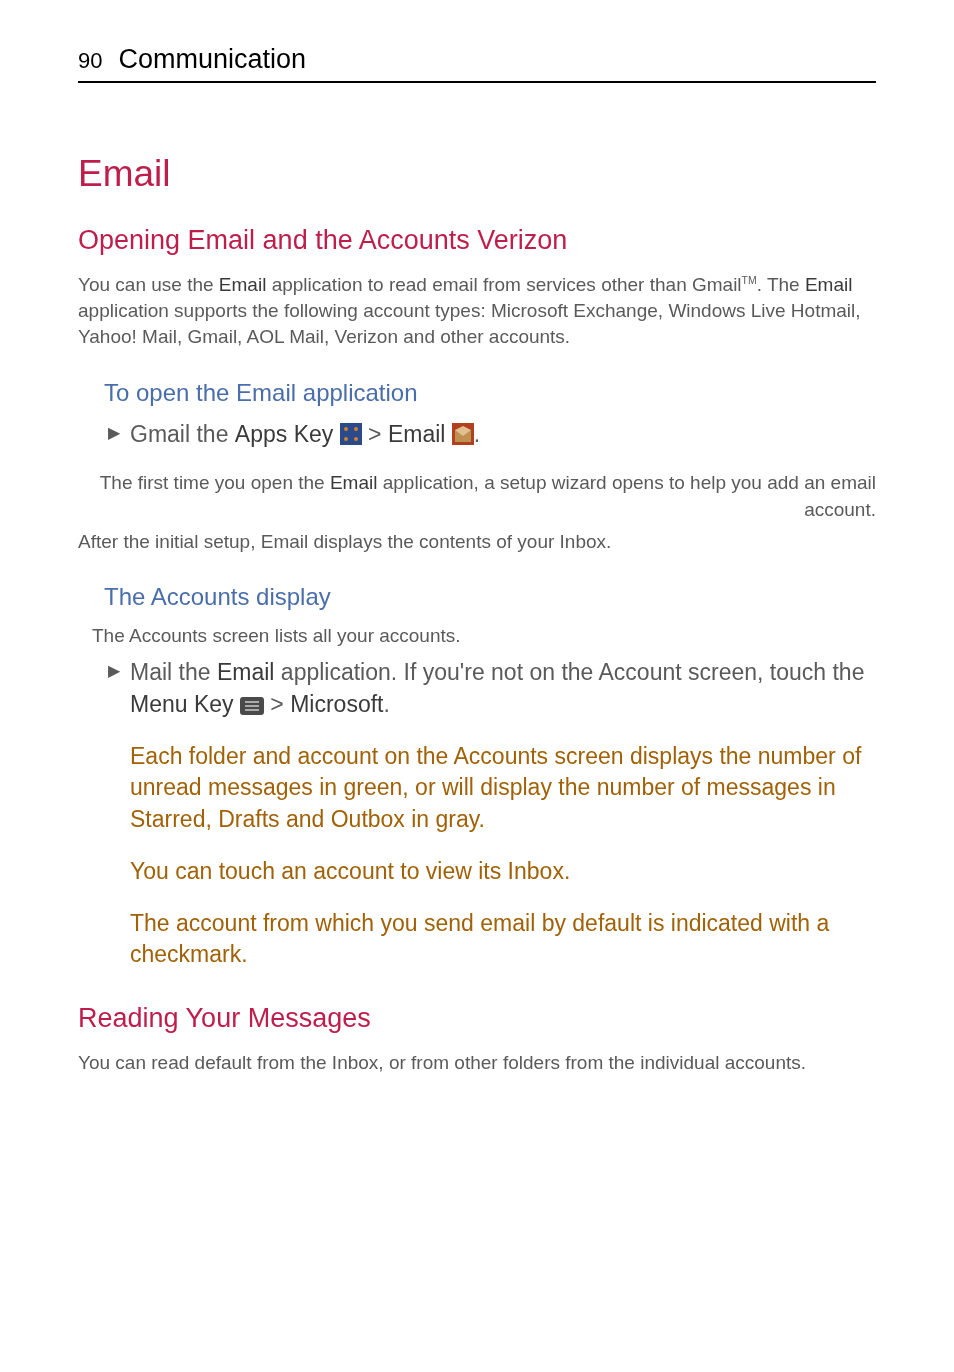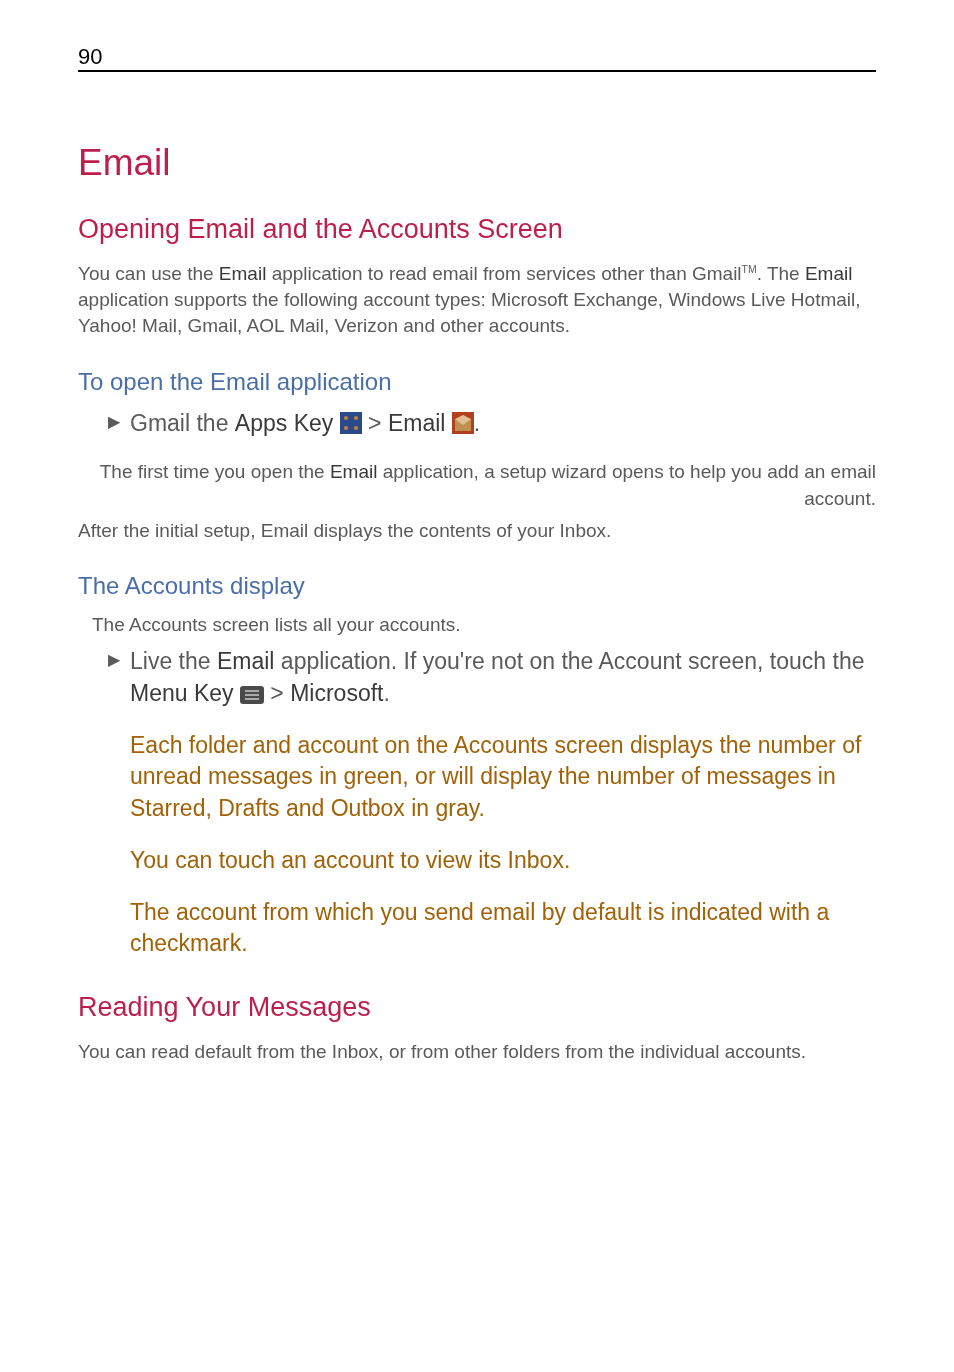--- a/index.html
+++ b/index.html
@@ -10,20 +10,21 @@
       font-family: "Helvetica Neue", Helvetica, Arial, sans-serif;
       color: #5a5a5a;
       font-weight: 300;
       position: relative;
       padding: 44px 78px 0 78px;
     }
     .header {
       display: flex;
       align-items: baseline;
       border-bottom: 2px solid #000;
+      padding-bottom: 6px;
       margin-bottom: 70px;
     }
     .page-number {
       font-size: 22px;
       color: #000;
       font-weight: 400;
       margin-right: 16px;
     }
     .section-name {
       font-size: 27px;
@@ -40,20 +41,21 @@
       color: #be1e4b;
       font-size: 27px;
       font-weight: 500;
       margin-bottom: 16px;
     }
     .h3 {
       color: #4a6ea9;
       font-size: 24px;
       font-weight: 400;
       margin-bottom: 12px;
+      margin-left: 26px;
     }
     .body-text {
       font-size: 19px;
       line-height: 1.38;
       color: #5a5a5a;
       margin-bottom: 28px;
     }
     .body-text.tight { margin-bottom: 6px; text-align: right; }
     .body-text.mid { margin-bottom: 8px; }
     .body-text.indent1 { padding-left: 14px; }
@@ -84,25 +86,26 @@
     .icon {
       display: inline-block;
       vertical-align: -3px;
     }
   </style>
 </head>
 <body>
 
 <div class="header">
   <span class="page-number">90</span>
+  <span class="section-name">Communication</span>
 </div>
 
 <div class="h1">Email</div>
 
-<div class="h2">Opening Email and the Accounts Screen</div>
+<div class="h2">Opening Email and the Accounts Verizon</div>
 
 <p class="body-text">
   <span>You can use the </span><span class="bold">Email</span><span> application to read email from services other than Gmail</span><span class="sup">TM</span><span>. The </span><span class="bold">Email</span><span> application supports the following account types: Microsoft Exchange, Windows Live Hotmail, Yahoo! Mail, Gmail, AOL Mail, Verizon and other accounts.</span>
 </p>
 
 <div class="h3">To open the Email application</div>
 
 <div class="bullet-line">
   <span class="marker">▶</span>
   <span>Gmail the </span><span class="bold">Apps Key</span><span> </span><svg class="icon" width="22" height="22">
@@ -122,21 +125,21 @@
   <span>The first time you open the </span><span class="bold">Email</span><span> application, a setup wizard opens to help you add an email account.</span>
 </p>
 <p class="body-text">After the initial setup, Email displays the contents of your Inbox.</p>
 
 <div class="h3">The Accounts display</div>
 
 <p class="body-text mid indent1">The Accounts screen lists all your accounts.</p>
 
 <div class="bullet-line">
   <span class="marker">▶</span>
-  <span>Live the </span><span class="bold">Email</span><span> application. If you're not on the Account screen, touch the </span><span class="bold">Menu Key</span><span> </span><svg class="icon" width="24" height="18">
+  <span>Mail the </span><span class="bold">Email</span><span> application. If you're not on the Account screen, touch the </span><span class="bold">Menu Key</span><span> </span><svg class="icon" width="24" height="18">
       <rect x="0" y="0" width="24" height="18" rx="3" fill="#4a4a4a"></rect>
       <rect x="5" y="4" width="14" height="2" fill="#aaa"></rect>
       <rect x="5" y="8" width="14" height="2" fill="#aaa"></rect>
       <rect x="5" y="12" width="14" height="2" fill="#aaa"></rect>
     </svg><span> &gt; </span><span class="bold">Microsoft</span><span>.</span>
 </div>
 
 <p class="desc-block">Each folder and account on the Accounts screen displays the number of unread messages in green, or will display the number of messages in Starred, Drafts and Outbox in gray.</p>
 <p class="desc-block">You can touch an account to view its Inbox.</p>
 <p class="desc-block" style="margin-bottom:32px;">The account from which you send email by default is indicated with a checkmark.</p>

